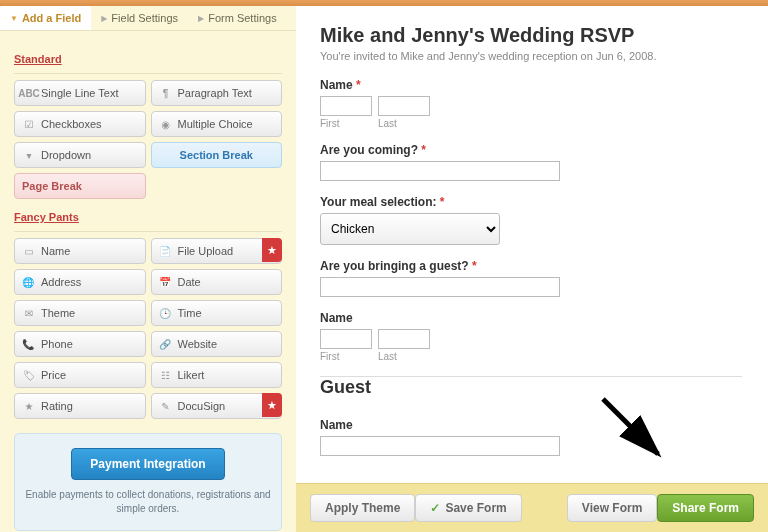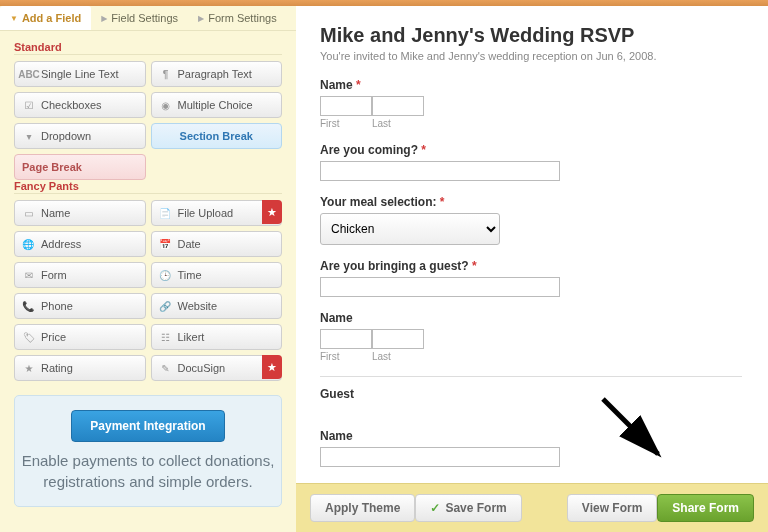--- a/index.html
+++ b/index.html
@@ -6,43 +6,43 @@
 body { font-family: "Helvetica Neue", Arial, sans-serif; font-size: 12px; background: #f5f5f0; width: 768px; height: 532px; overflow: hidden; }
 .top-bar { height: 6px; background: linear-gradient(to bottom, #e8a05a, #d8904a); }
 .main-layout { display: flex; height: calc(100% - 6px); }
 .sidebar { width: 296px; background: #fbf7d8; display: flex; flex-direction: column; }
 .tabs { display: flex; background: #fbf7d8; border-bottom: 1px solid #e7e3c0; }
 .tab { padding: 6px 10px; font-size: 11px; color: #6b6b55; display: flex; align-items: center; gap: 4px; cursor: pointer; }
 .tab.active { background: #fff; color: #c08a2a; font-weight: 600; border-radius: 3px 3px 0 0; }
 .tab .caret { font-size: 8px; color: #aaa; }
 .tab.active .caret { color: #d8a03a; }
 .side-scroll { padding: 10px 14px 12px; overflow-y: auto; flex: 1; }
-.group-label { color: #c23c3c; font-size: 11px; font-weight: 600; margin: 0 0 6px; border-bottom: 1px solid #e7e3c0; padding-bottom: 1px; }
+.group-label { color: #c23c3c; font-size: 11px; font-weight: 600; margin: 12px 0 6px; border-bottom: 1px solid #e7e3c0; padding-bottom: 8px; text-decoration: underline; }
 .field-grid { display: grid; grid-template-columns: 1fr 1fr; gap: 5px; }
 .field-btn { position: relative; background: linear-gradient(to bottom, #fefefe, #eaeaea); border: 1px solid #cfcfcf; border-radius: 4px; padding: 5px 7px; font-size: 11px; color: #555; text-align: left; cursor: pointer; display: flex; align-items: center; gap: 5px; min-height: 26px; }
 .field-btn .ico { width: 14px; height: 14px; display: inline-flex; align-items: center; justify-content: center; font-size: 10px; color: #999; }
 .section-break { background: linear-gradient(to bottom, #eaf4fc, #d6ecfa); border: 1px solid #b3d7ef; color: #3077b3; font-weight: 600; text-align: center; justify-content: center; }
 .page-break { background: linear-gradient(to bottom, #fcecec, #f7dada); border: 1px solid #e9bcbc; color: #b35050; font-weight: 600; text-align: center; justify-content: flex-start; }
 .star-tag { position: absolute; right: -1px; top: -1px; width: 20px; height: 100%; background: #d43a3a; border-radius: 0 4px 4px 0; display: flex; align-items: center; justify-content: center; color: #fff; font-size: 11px; }
 .payment-box { margin-top: 14px; background: #e8f2f7; border: 1px solid #cde1ec; border-radius: 5px; padding: 14px 4px; text-align: center; }
 .payment-btn { background: linear-gradient(to bottom, #3aa3e2, #2484c4); border: 1px solid #1f70a8; color: #fff; font-weight: 700; font-size: 12px; padding: 8px 18px; border-radius: 4px; cursor: pointer; margin-bottom: 8px; }
-.payment-desc { font-size: 15px; color: #6b7a85; line-height: 1.4; }
+.payment-desc { font-size: 10px; color: #6b7a85; line-height: 1.4; }
 .canvas { flex: 1; background: #fff; display: flex; flex-direction: column; }
 .form-area { padding: 18px 26px 18px 24px; overflow-y: auto; flex: 1; }
 .form-title { font-size: 20px; font-weight: 700; color: #333; margin-bottom: 3px; }
 .form-desc { font-size: 11px; color: #888; margin-bottom: 16px; }
 .form-field { margin-bottom: 14px; }
 .fld-label { font-size: 12px; font-weight: 700; color: #333; margin-bottom: 4px; display: block; }
 .req { color: #d43a3a; }
-.name-row { display: flex; }
+.name-row { display: flex; gap: 6px; }
 .name-row input { width: 52px; height: 20px; border: 1px solid #bbb; padding: 2px 4px; font-size: 11px; }
 .sub-lbl { font-size: 10px; color: #999; margin-top: 2px; display: block; }
 .text-input { width: 240px; height: 20px; border: 1px solid #bbb; padding: 2px 4px; font-size: 11px; }
 .sel { width: 180px; height: 32px; border: 1px solid #bbb; background: linear-gradient(to bottom, #fff, #eee); font-size: 12px; padding: 2px 6px; border-radius: 3px; cursor: pointer; }
-.section-title { border-top: 1px solid #ddd; padding-top: 10px; font-size: 12px; font-weight: 700; color: #333; margin-bottom: 28px; }
+.section-title { border-top: 1px solid #ddd; font-size: 18px; font-weight: 700; color: #333; margin-bottom: 20px; }
 .footer { background: #f2e49a; padding: 10px 14px; display: flex; justify-content: flex-end; border-top: 1px solid #e0d080; }
 .f-btn { background: linear-gradient(to bottom, #fefefe, #e8e8e8); border: 1px solid #cfcfcf; border-radius: 4px; padding: 6px 14px; font-size: 12px; font-weight: 600; color: #666; cursor: pointer; display: flex; align-items: center; gap: 5px; }
 .f-btn.save .chk { color: #5aaa3c; font-weight: 900; }
 .f-btn.share { background: linear-gradient(to bottom, #8bc34a, #6aa22d); border-color: #5a8f25; color: #fff; }
 .arrow { position: absolute; right: 90px; bottom: 58px; pointer-events: none; }
 .ico-g { color: #8ab84e; }
 .ico-b { color: #5a8fca; }
 .ico-y { color: #d6a740; }
 .ico-t { color: #888; font-size: 8px; font-weight: 700; }
 </style>
@@ -111,21 +111,21 @@
         <button class="field-btn">
             <span class="ico ico-g">🌐</span>
             <span>Address</span>
           </button>
         <button class="field-btn">
             <span class="ico">📅</span>
             <span>Date</span>
           </button>
         <button class="field-btn">
             <span class="ico ico-b">✉</span>
-            <span>Form</span>
+            <span>Theme</span>
           </button>
         <button class="field-btn">
             <span class="ico">🕒</span>
             <span>Time</span>
           </button>
         <button class="field-btn">
             <span class="ico">📞</span>
             <span>Phone</span>
           </button>
         <button class="field-btn">

